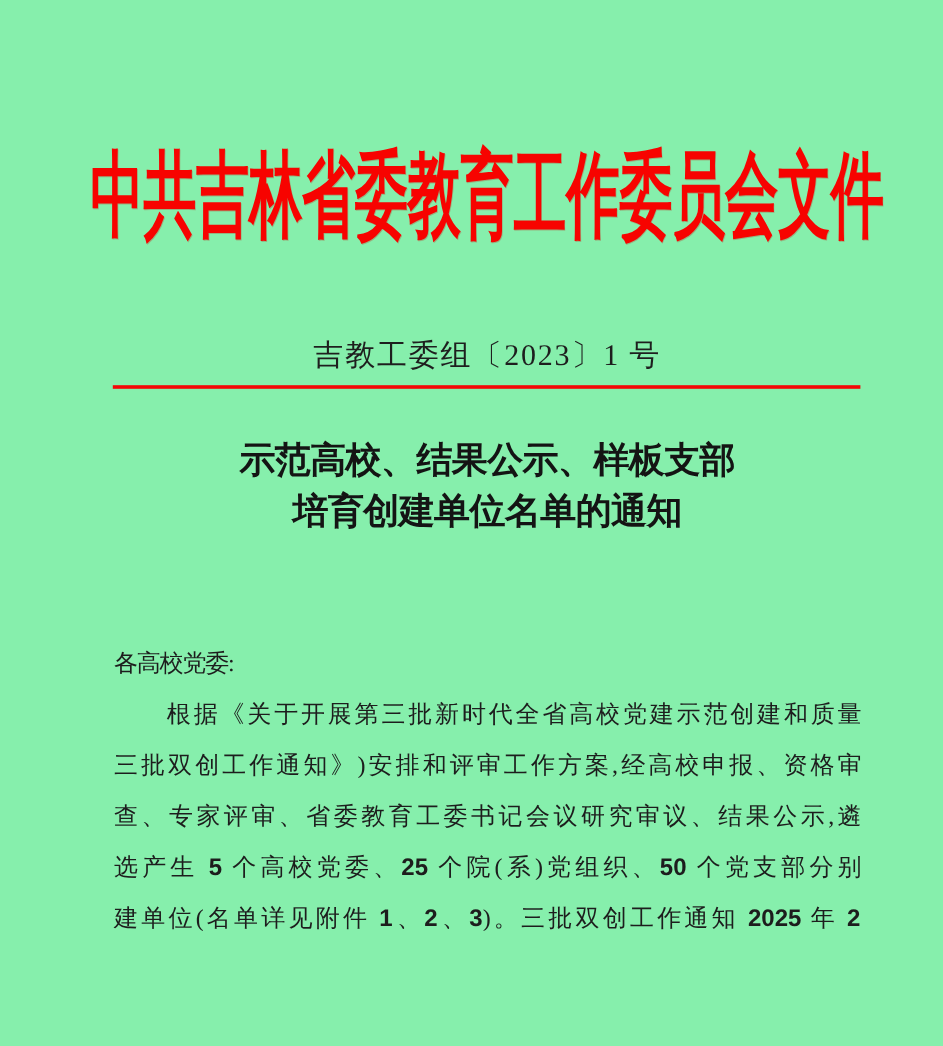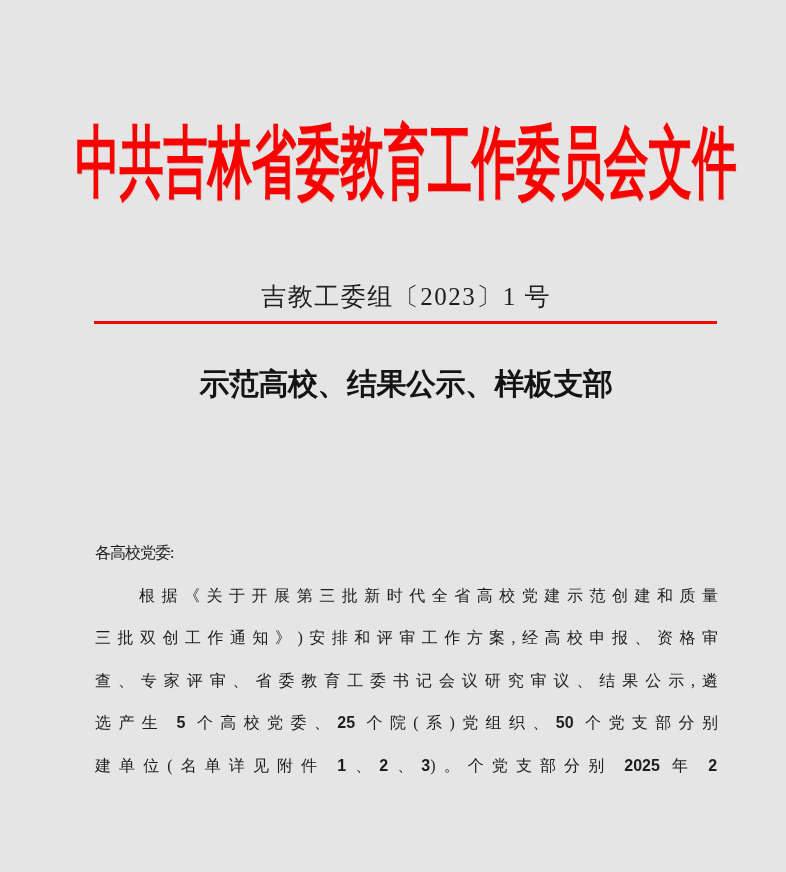--- a/index.html
+++ b/index.html
@@ -1,21 +1,21 @@
 <!DOCTYPE html>
 <html><head>
 <meta charset="utf-8">
 <style>
   * { margin: 0; padding: 0; box-sizing: border-box; }
   html, body { background: #ffffff; }
   .page {
     position: relative;
     width: 786px;
     height: 872px;
-    background: #e5e5e5;
+    background: #86efac;
     overflow: hidden;
     font-family: "Liberation Serif", "DejaVu Serif", serif;
   }
   
   .banner {
     position: absolute;
     left: 95px;
     top: 116px;
     width: 622px;
     height: 94px;
@@ -76,21 +76,21 @@
   }
   
   .body-block {
     position: absolute;
     left: 95px;
     top: 532px;
     width: 622px;
   }
   .line {
     font-family: "Liberation Serif", "DejaVu Serif", serif;
-    font-size: 16px;
+    font-size: 20px;
     height: 42.5px;
     line-height: 42.5px;
     letter-spacing: -1px;
     color: #1d1d1d;
     white-space: nowrap;
     overflow: visible;
   }
   .line.justify {
     text-align: justify;
     text-align-last: justify;
@@ -112,24 +112,25 @@
   <div class="banner">
     <span class="banner-text">中共吉林省委教育工作委员会文件</span>
   </div>
 
   <div class="doc-number">吉教工委组〔2023〕1 号</div>
 
   <div class="red-rule"></div>
 
   <div class="title">
     <div class="title-line">示范高校、结果公示、样板支部</div>
+    <div class="title-line">培育创建单位名单的通知</div>
   </div>
 
   <div class="body-block">
     <div class="line">各高校党委:</div>
     <div class="line indent justify"><span>根据《关于开展第三批新时代全省高校党建示范创建和质量</span></div>
     <div class="line justify"><span>三批双创工作通知》)安排和评审工作方案,经高校申报、资格审</span></div>
     <div class="line justify"><span>查、专家评审、省委教育工委书记会议研究审议、结果公示,遴</span></div>
     <div class="line justify"><span>选产生 </span><span class="num">5</span><span> 个高校党委、</span><span class="num">25</span><span> 个院(系)党组织、</span><span class="num">50</span><span> 个党支部分别</span></div>
-    <div class="line justify"><span>建单位(名单详见附件 </span><span class="num">1</span><span>、</span><span class="num">2</span><span>、</span><span class="num">3</span><span>)。个党支部分别 </span><span class="num">2025</span><span> 年 </span><span class="num">2</span></div>
+    <div class="line justify"><span>建单位(名单详见附件 </span><span class="num">1</span><span>、</span><span class="num">2</span><span>、</span><span class="num">3</span><span>)。三批双创工作通知 </span><span class="num">2025</span><span> 年 </span><span class="num">2</span></div>
   </div>
 
 </div>
 
 </body></html>

